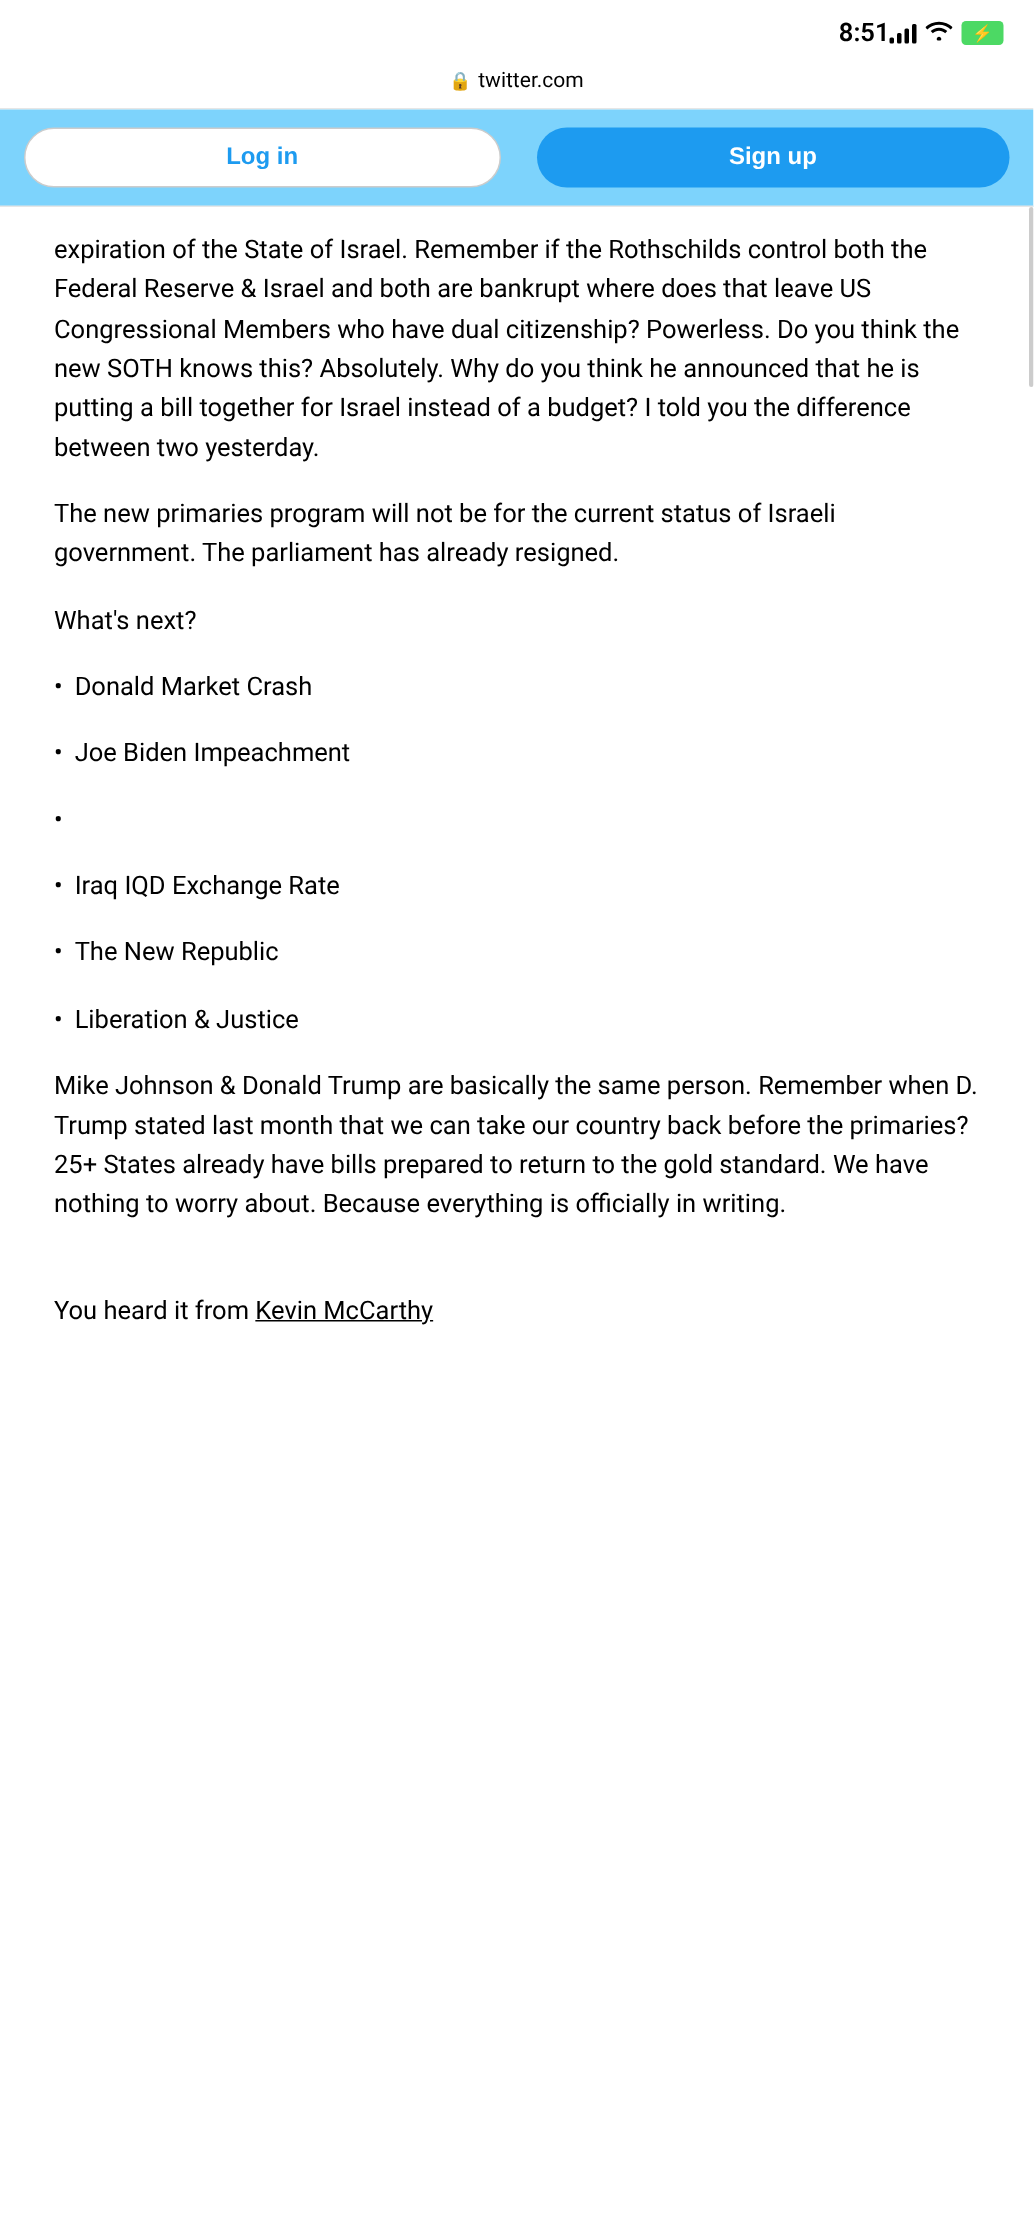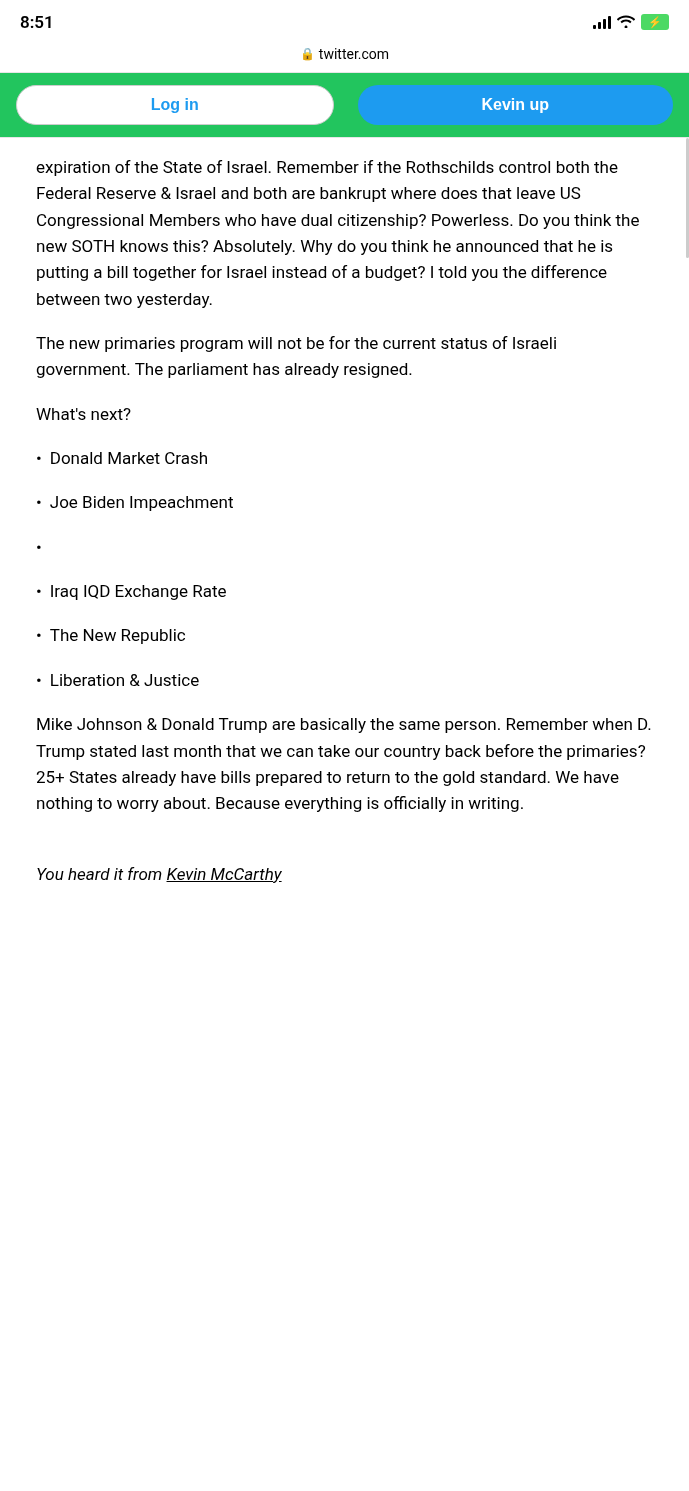--- a/index.html
+++ b/index.html
@@ -13,21 +13,21 @@
       font-family: -apple-system, BlinkMacSystemFont, "Segoe UI", Roboto, Helvetica, Arial, sans-serif;
       background: #ffffff;
       width: 689px;
       min-height: 1491px;
       overflow-x: hidden;
     }
 
     
     .status-bar {
       display: flex;
-      justify-content: space-between;
+      justify-content: flex-end;
       align-items: center;
       padding: 12px 20px 8px 20px;
       background: #ffffff;
     }
 
     .status-time {
       font-size: 17px;
       font-weight: 600;
       color: #000;
     }
@@ -100,21 +100,21 @@
 
     .lock-icon {
       font-size: 12px;
     }
 
     
     .auth-buttons {
       display: flex;
       gap: 24px;
       padding: 12px 16px;
-      background: #22c55e;
+      background: #7dd3fc;
       border-bottom: 1px solid #e6e6e6;
     }
 
     .btn-login {
       flex: 1;
       padding: 10px 20px;
       border: 1.5px solid #ccc;
       border-radius: 50px;
       background: #ffffff;
       color: #1d9bf0;
@@ -143,21 +143,20 @@
       color: #000;
       position: relative;
     }
 
     .tweet-content p {
       margin-bottom: 18px;
     }
 
     .tweet-content p:last-child {
       margin-bottom: 16px;
-      font-style: italic;
     }
 
     .bullet-list {
       margin-bottom: 18px;
     }
 
     .bullet-item {
       display: flex;
       align-items: flex-start;
       margin-bottom: 18px;
@@ -225,21 +224,21 @@
 
 <div class="url-bar">
   <div class="url-text">
     <span class="lock-icon">🔒</span>
     <span>twitter.com</span>
   </div>
 </div>
 
 <div class="auth-buttons">
   <button class="btn-login">Log in</button>
-  <button class="btn-signup">Kevin up</button>
+  <button class="btn-signup">Sign up</button>
 </div>
 
 <div class="content-wrapper">
   <div class="tweet-content">
 
     <p>expiration of the State of Israel. Remember if the Rothschilds control both the Federal Reserve &amp; Israel and both are bankrupt where does that leave US Congressional Members who have dual citizenship? Powerless. Do you think the new SOTH knows this? Absolutely. Why do you think he announced that he is putting a bill together for Israel instead of a budget? I told you the difference between two yesterday.</p>
 
     <p>The new primaries program will not be for the current status of Israeli government. The parliament has already resigned.</p>
 
     <p>What's next?</p>

